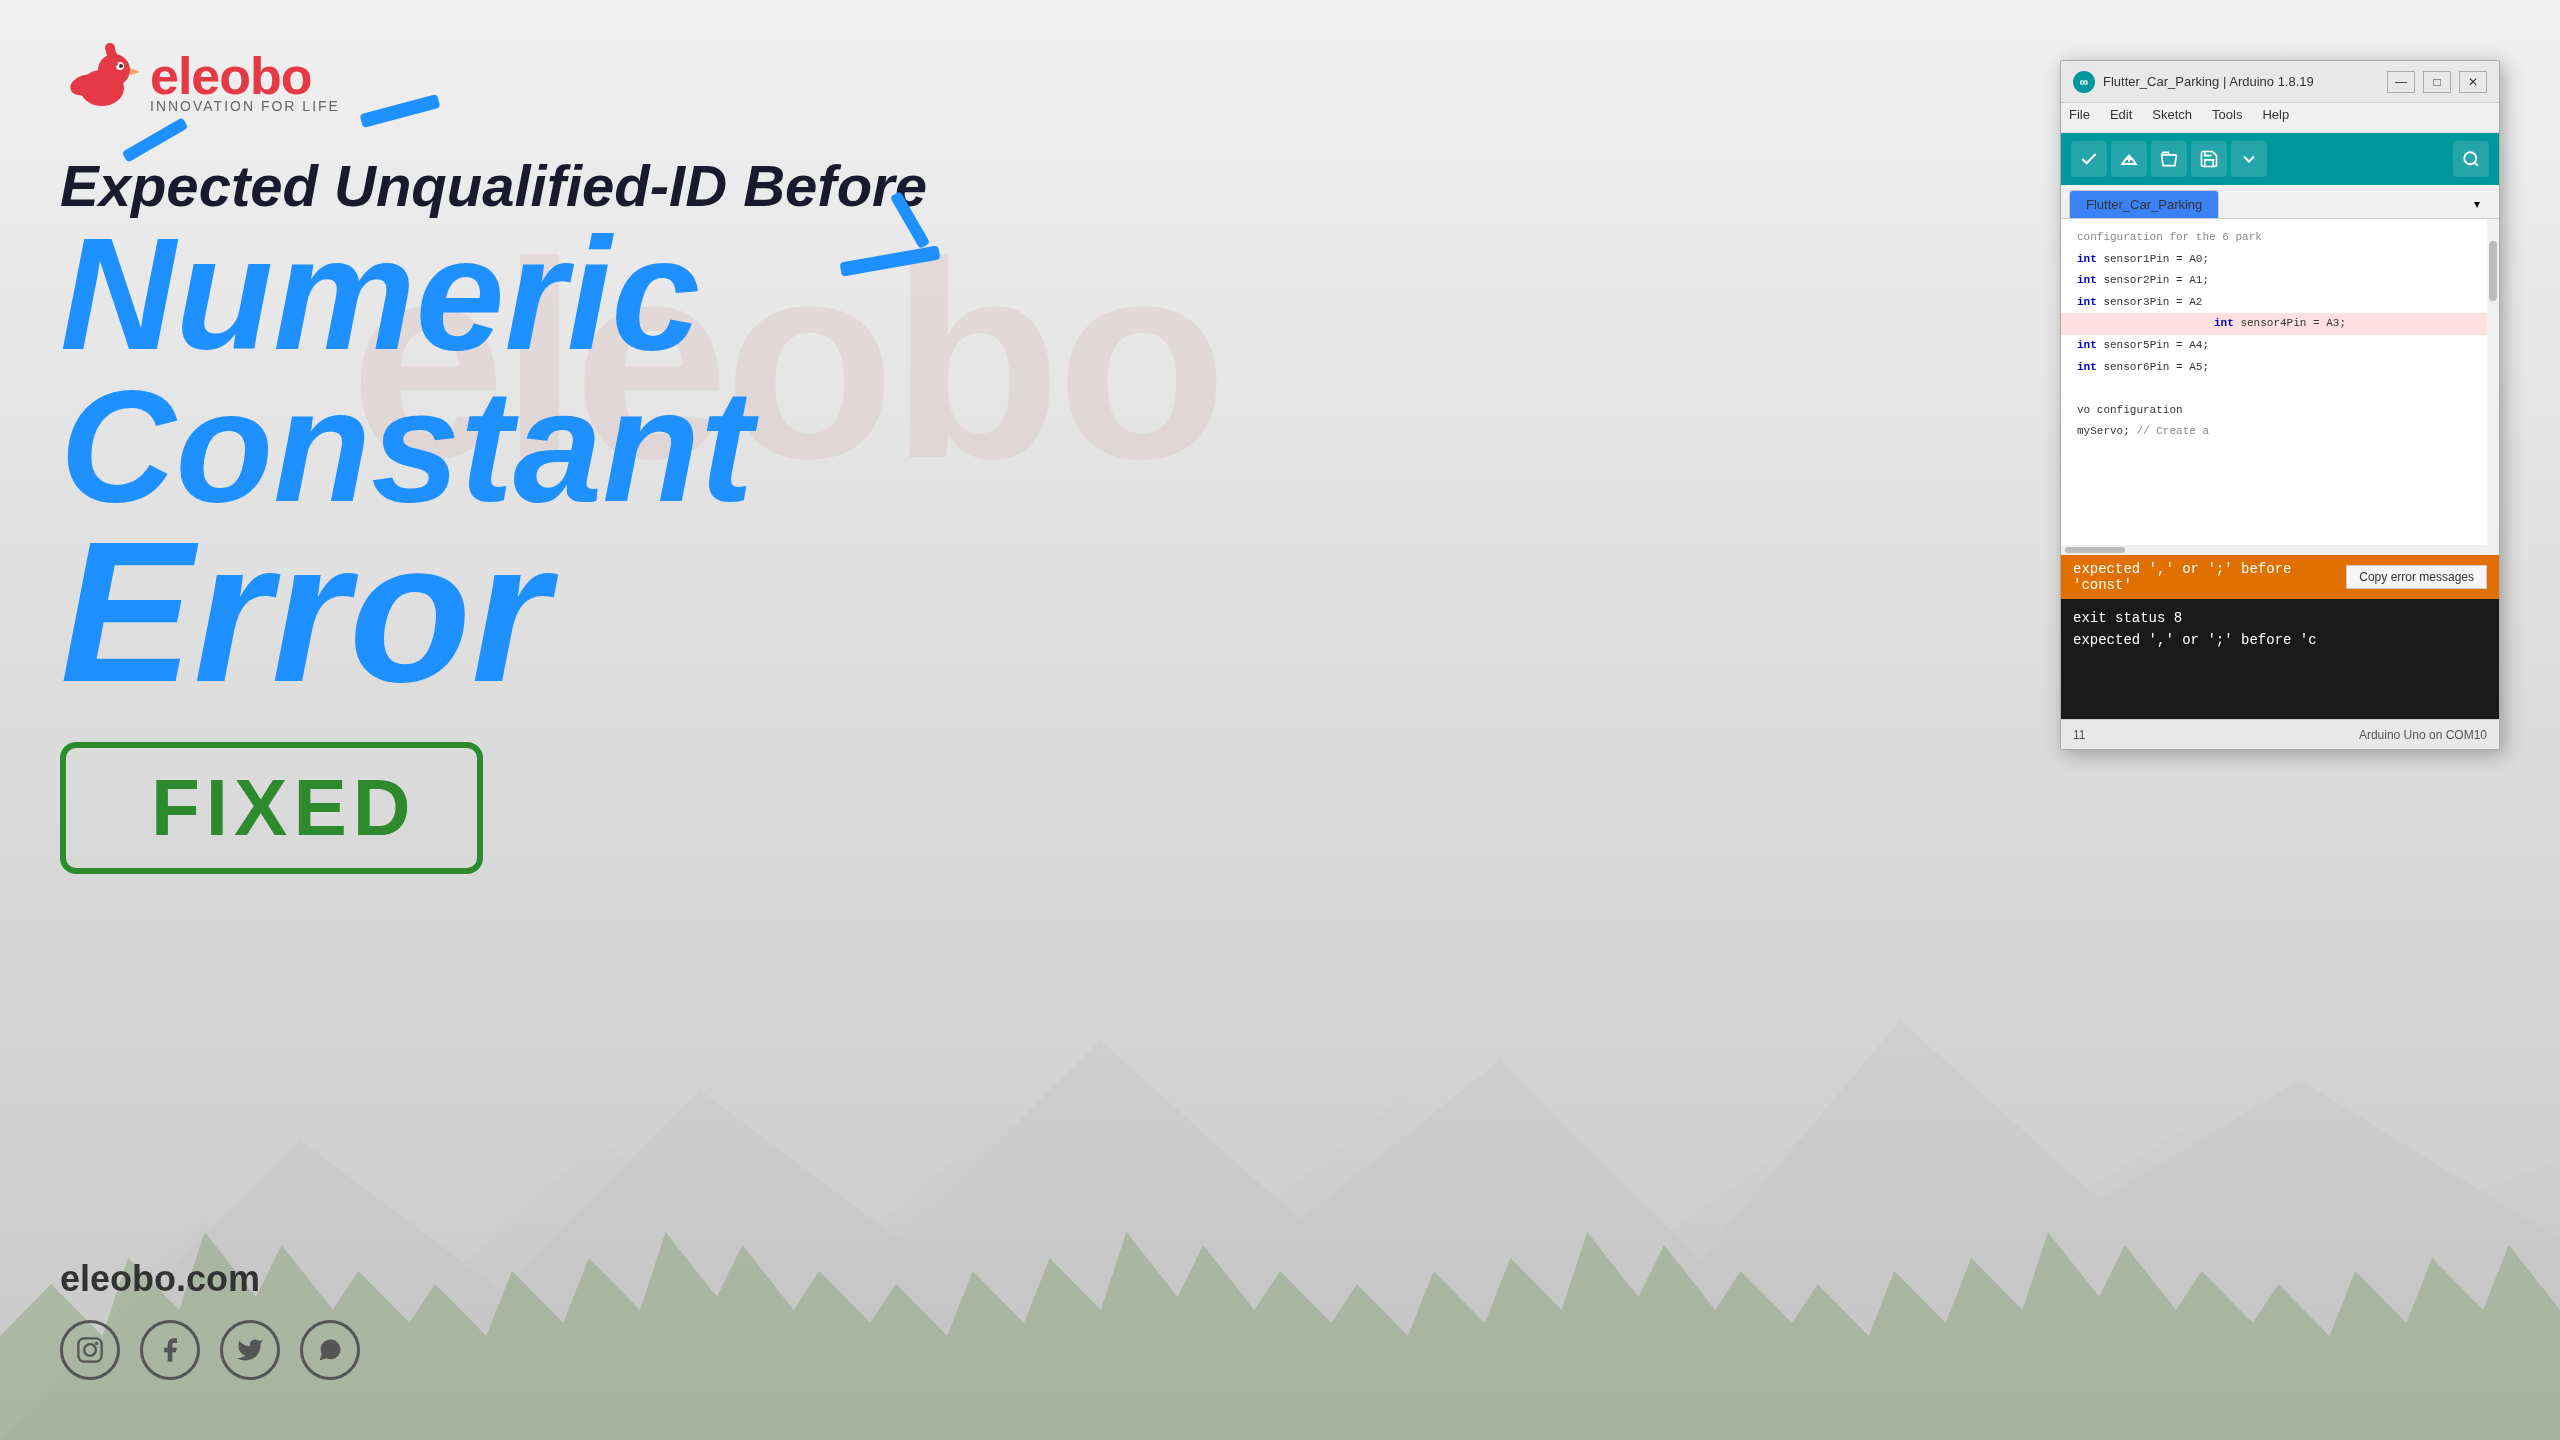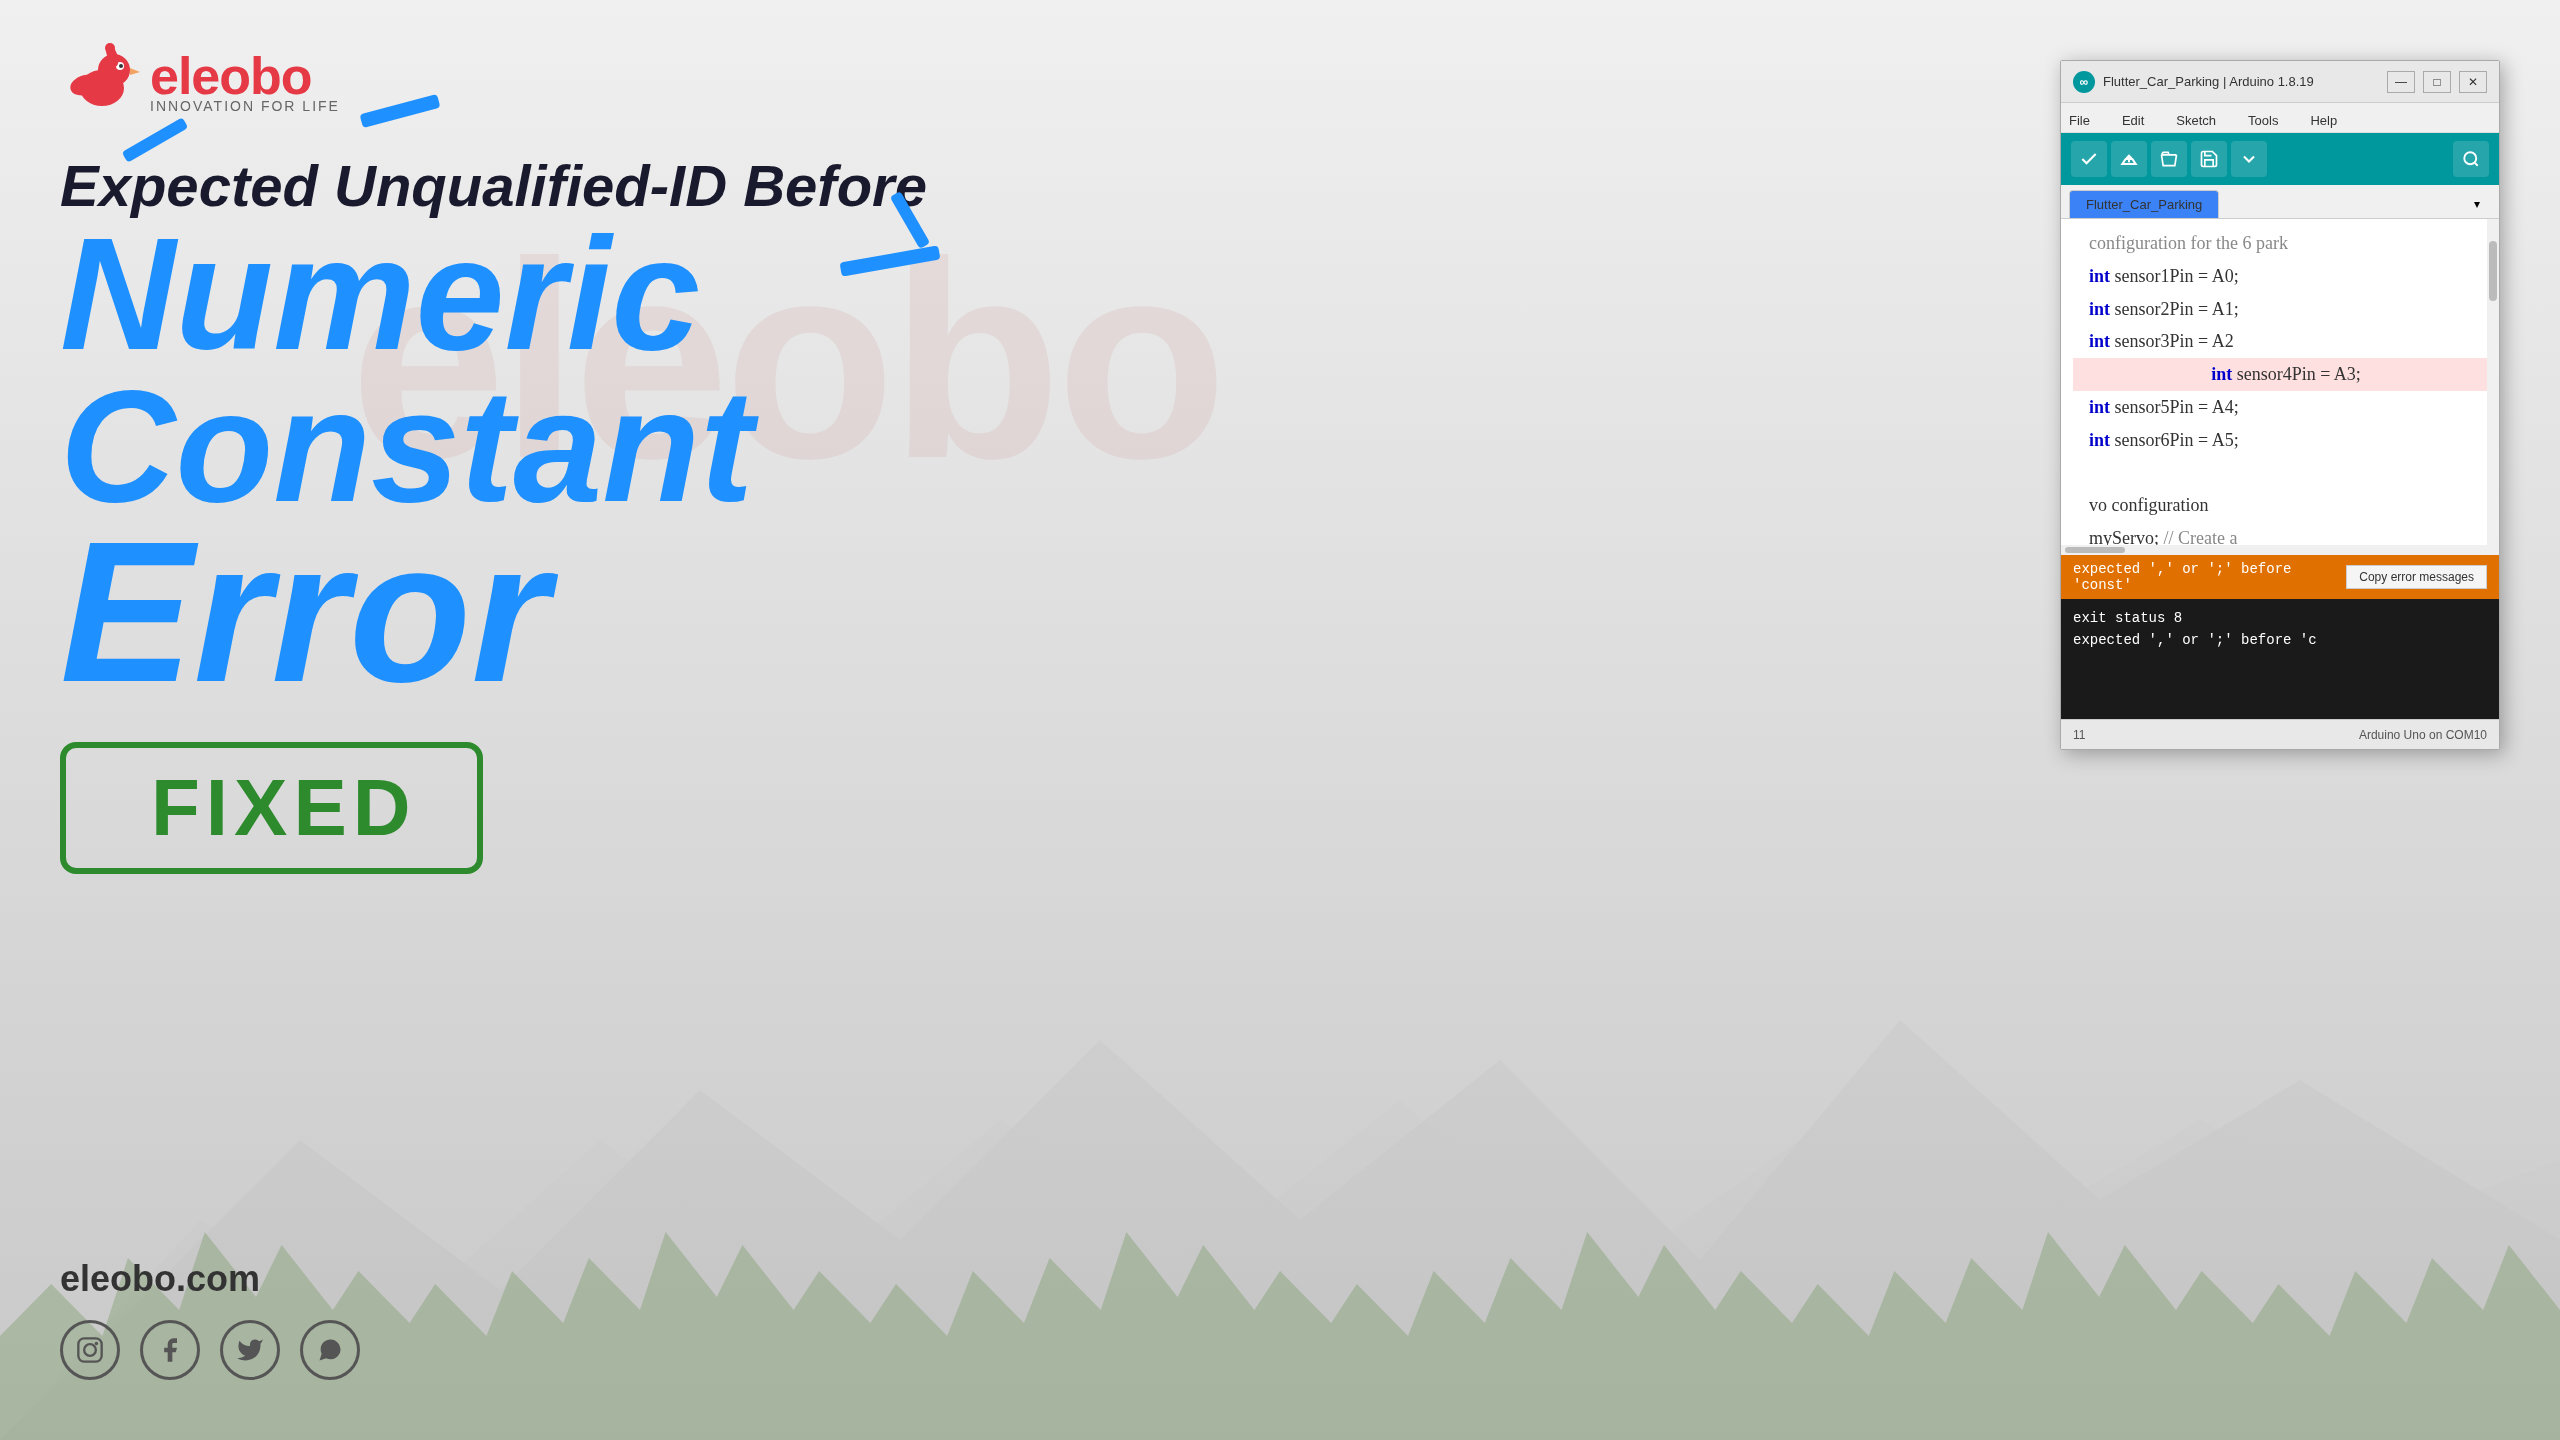--- a/index.html
+++ b/index.html
@@ -291,24 +291,24 @@
       font-size: 12px;
       color: #333;
       cursor: pointer;
     }
 
     
     .menu-bar {
       background: #f0f0f0;
       padding: 4px 8px;
       display: flex;
-      gap: 32px;
+      gap: 20px;
       border-bottom: 1px solid #ddd;
       height: 30px;
-      align-items: flex-end;
+      align-items: flex-start;
     }
 
     .menu-item {
       font-size: 13px;
       color: #333;
       cursor: pointer;
     }
 
     
     .toolbar {
@@ -390,24 +390,23 @@
       justify-content: center;
       cursor: pointer;
       font-size: 12px;
     }
 
     
     .code-editor {
       flex: 1;
       background: white;
       overflow: hidden;
-      font-family: Liberation Serif, serif;
-      font-size: 18px;
+      font-family: Liberation Mono, monospace;
+      font-size: 11px;
       position: relative;
-      padding-left: 12px;
     }
 
     .code-content {
       padding: 8px 0;
       height: 100%;
       overflow-y: hidden;
     }
 
     .code-line {
       padding: 2px 16px;

